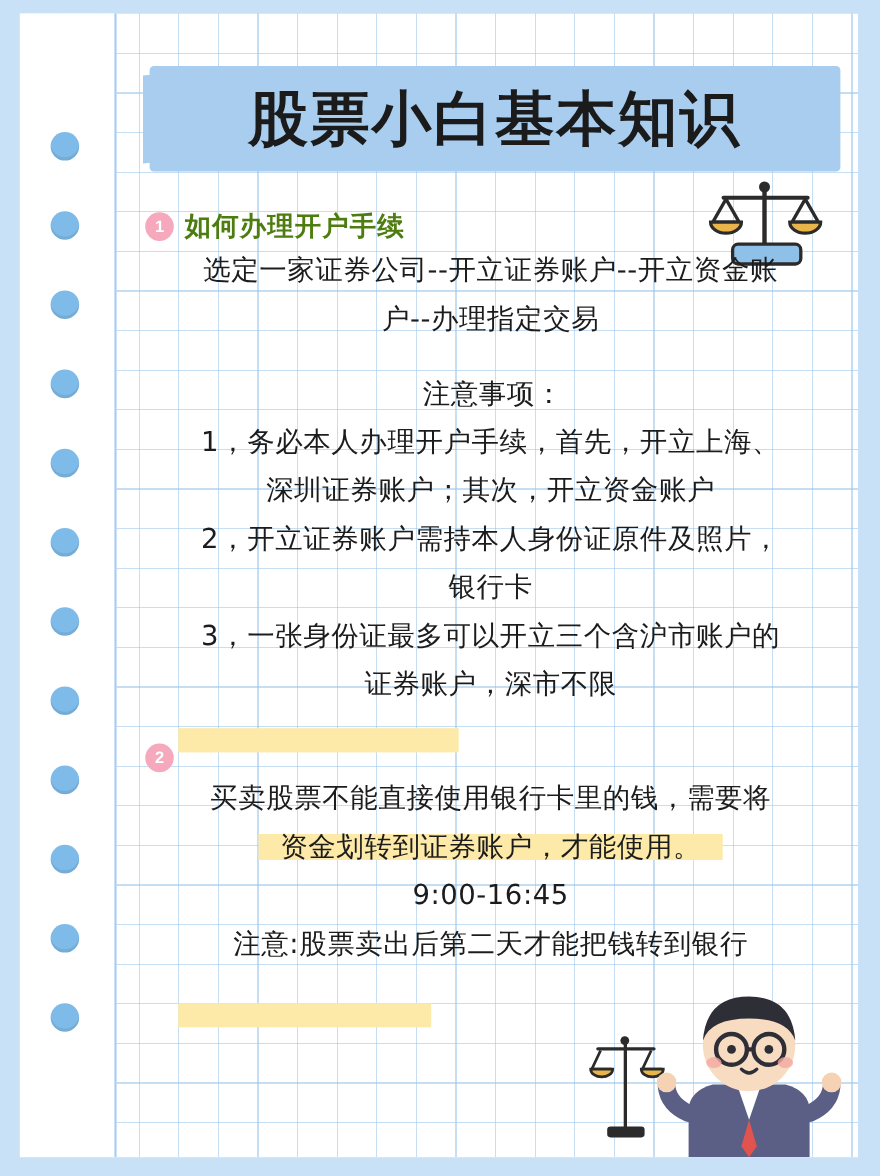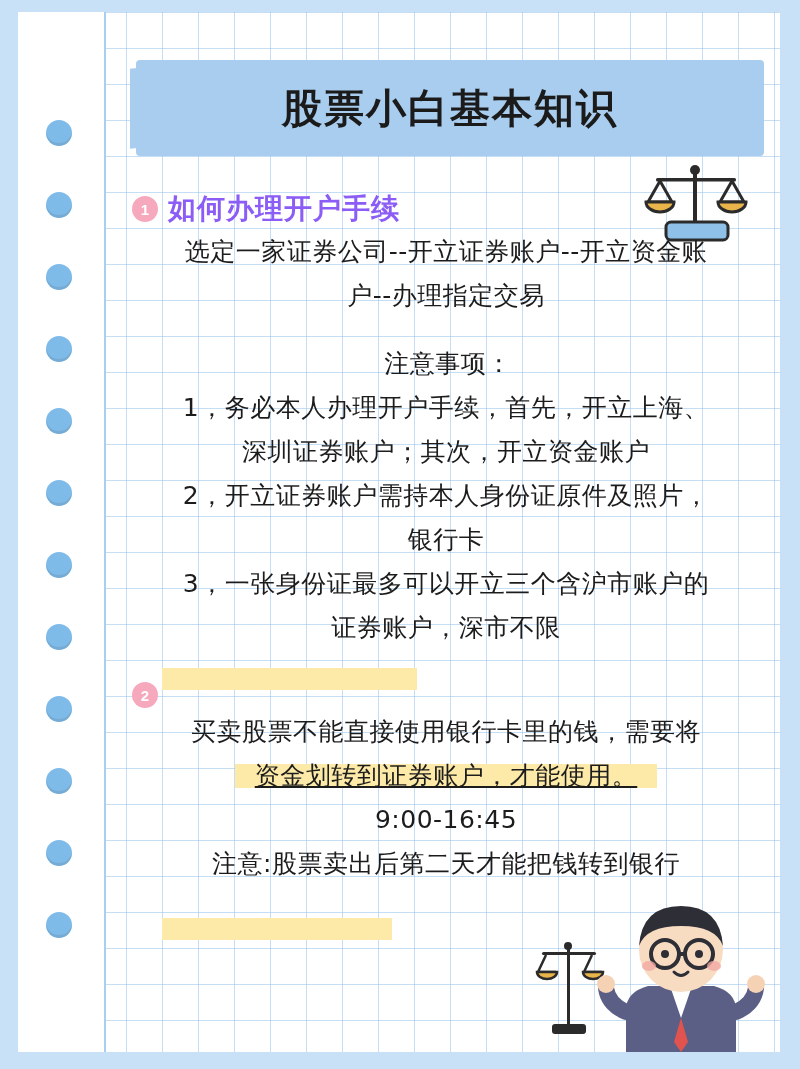--- a/index.html
+++ b/index.html
@@ -87,21 +87,21 @@
     position: absolute;
     left: -6px;
     top: 8px;
     width: 14px;
     height: 80px;
     background: #a9cdee;
     transform: skewY(-6deg);
   }
   .title-text {
     font-family: "DejaVu Sans", "Liberation Sans", sans-serif;
-    font-size: 40px;
+    font-size: 54px;
     font-weight: bold;
     color: #1b1b1b;
     letter-spacing: 2px;
     white-space: nowrap;
   }
   
   .section {
     margin-top: 34px;
     position: relative;
   }
@@ -118,44 +118,43 @@
     color: #ffffff;
     font-size: 15px;
     font-weight: bold;
     display: flex;
     align-items: center;
     justify-content: center;
     flex: 0 0 auto;
   }
   .sec-title {
     font-family: Liberation Serif, serif;
-    font-size: 28px;
+    font-size: 24px;
     font-weight: bold;
-    color: #8b5cf6;
+    color: #4d7c0f;
     letter-spacing: 1px;
   }
   .body-text {
     font-family: "DejaVu Sans", "Liberation Sans", sans-serif;
     font-size: 25px;
     line-height: 40px;
     color: #1c1c1c;
     margin: 4px 0 0 6px;
     letter-spacing: 0.5px;
     text-align: center;
   }
   .body-text.indent {
     margin-left: 10px;
   }
   .gap {
     height: 24px;
   }
   .hl-yellow {
     background: linear-gradient(to bottom, transparent 12%, #fdeaa8 12%, #fdeaa8 92%, transparent 92%);
     padding: 0 20px;
-    text-decoration: underline;
   }
   .orange {
     color: #f0a03a;
   }
   
   .hl-bar {
     position: absolute;
     background: #fdeaa8;
     z-index: 0;
   }

